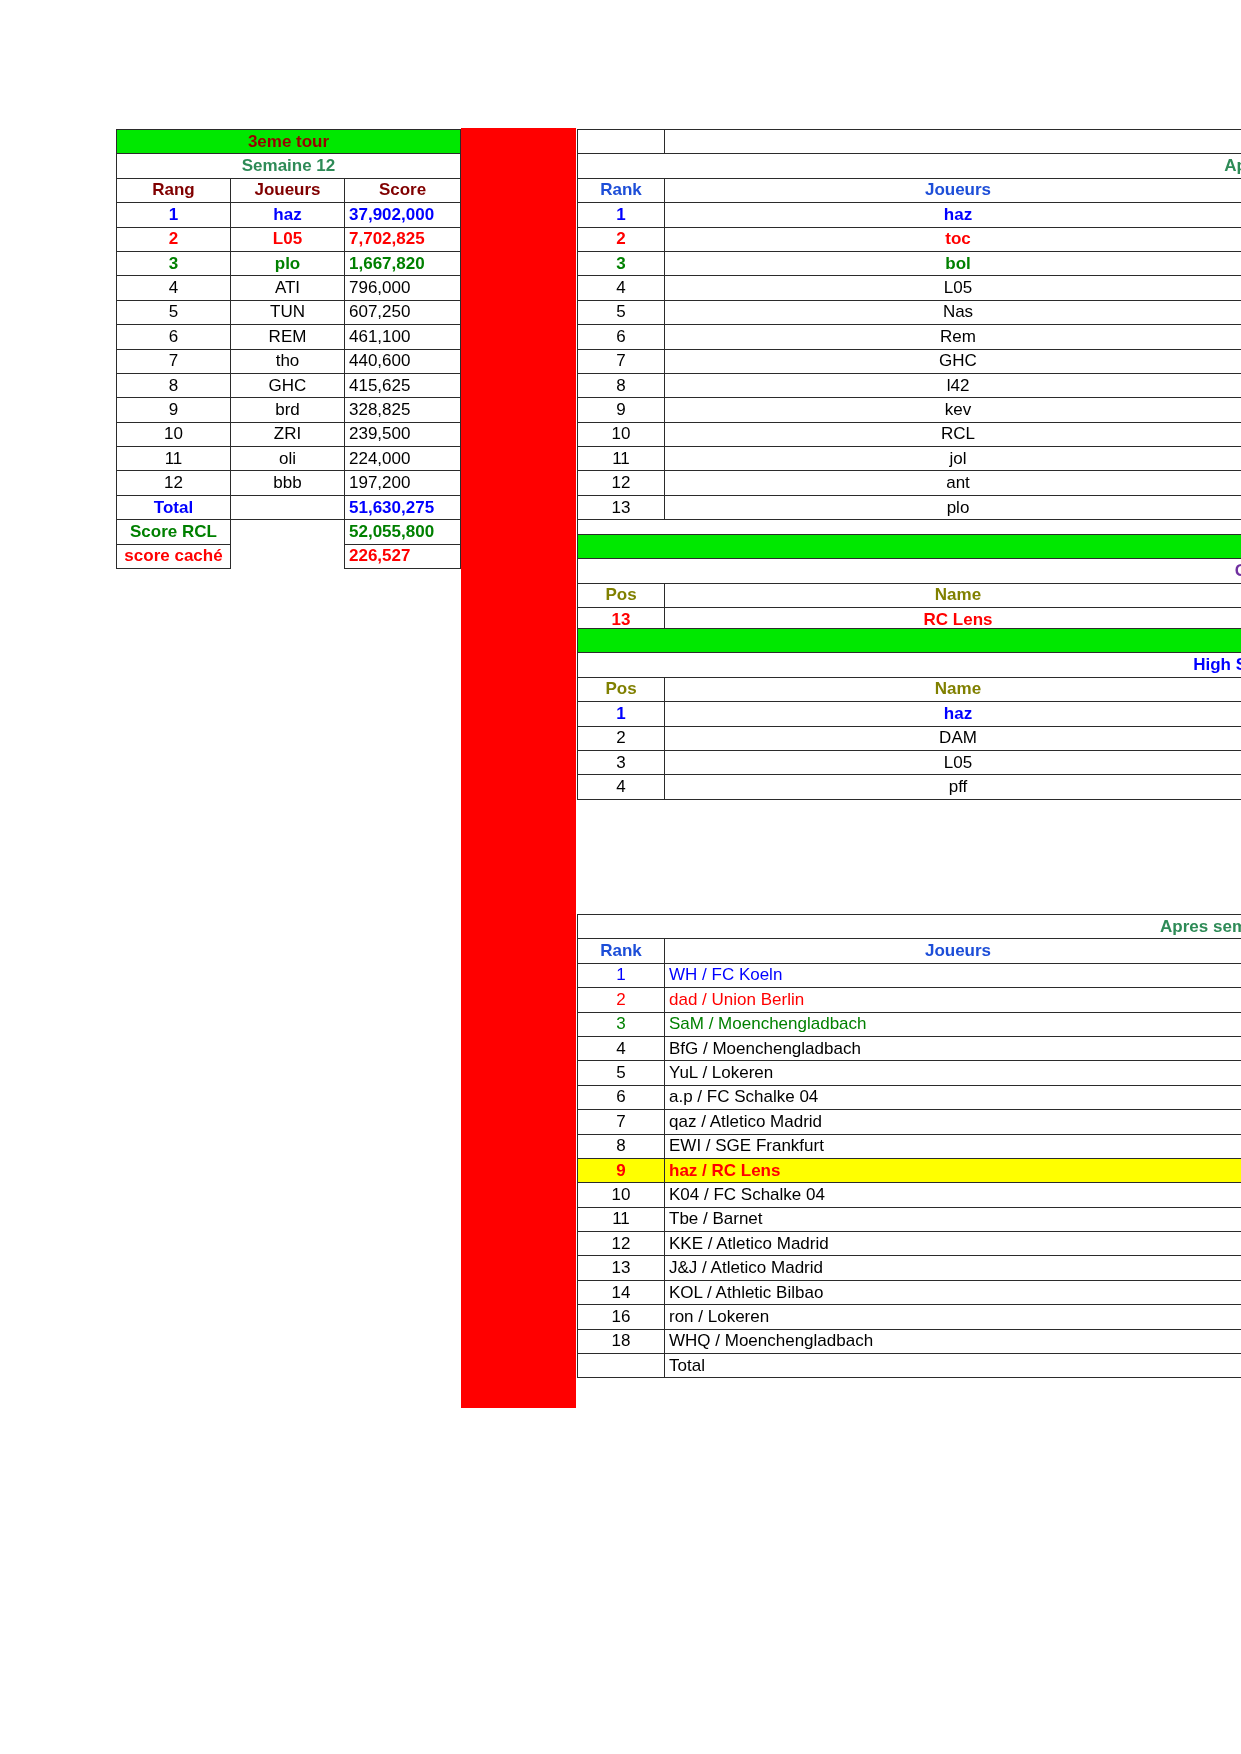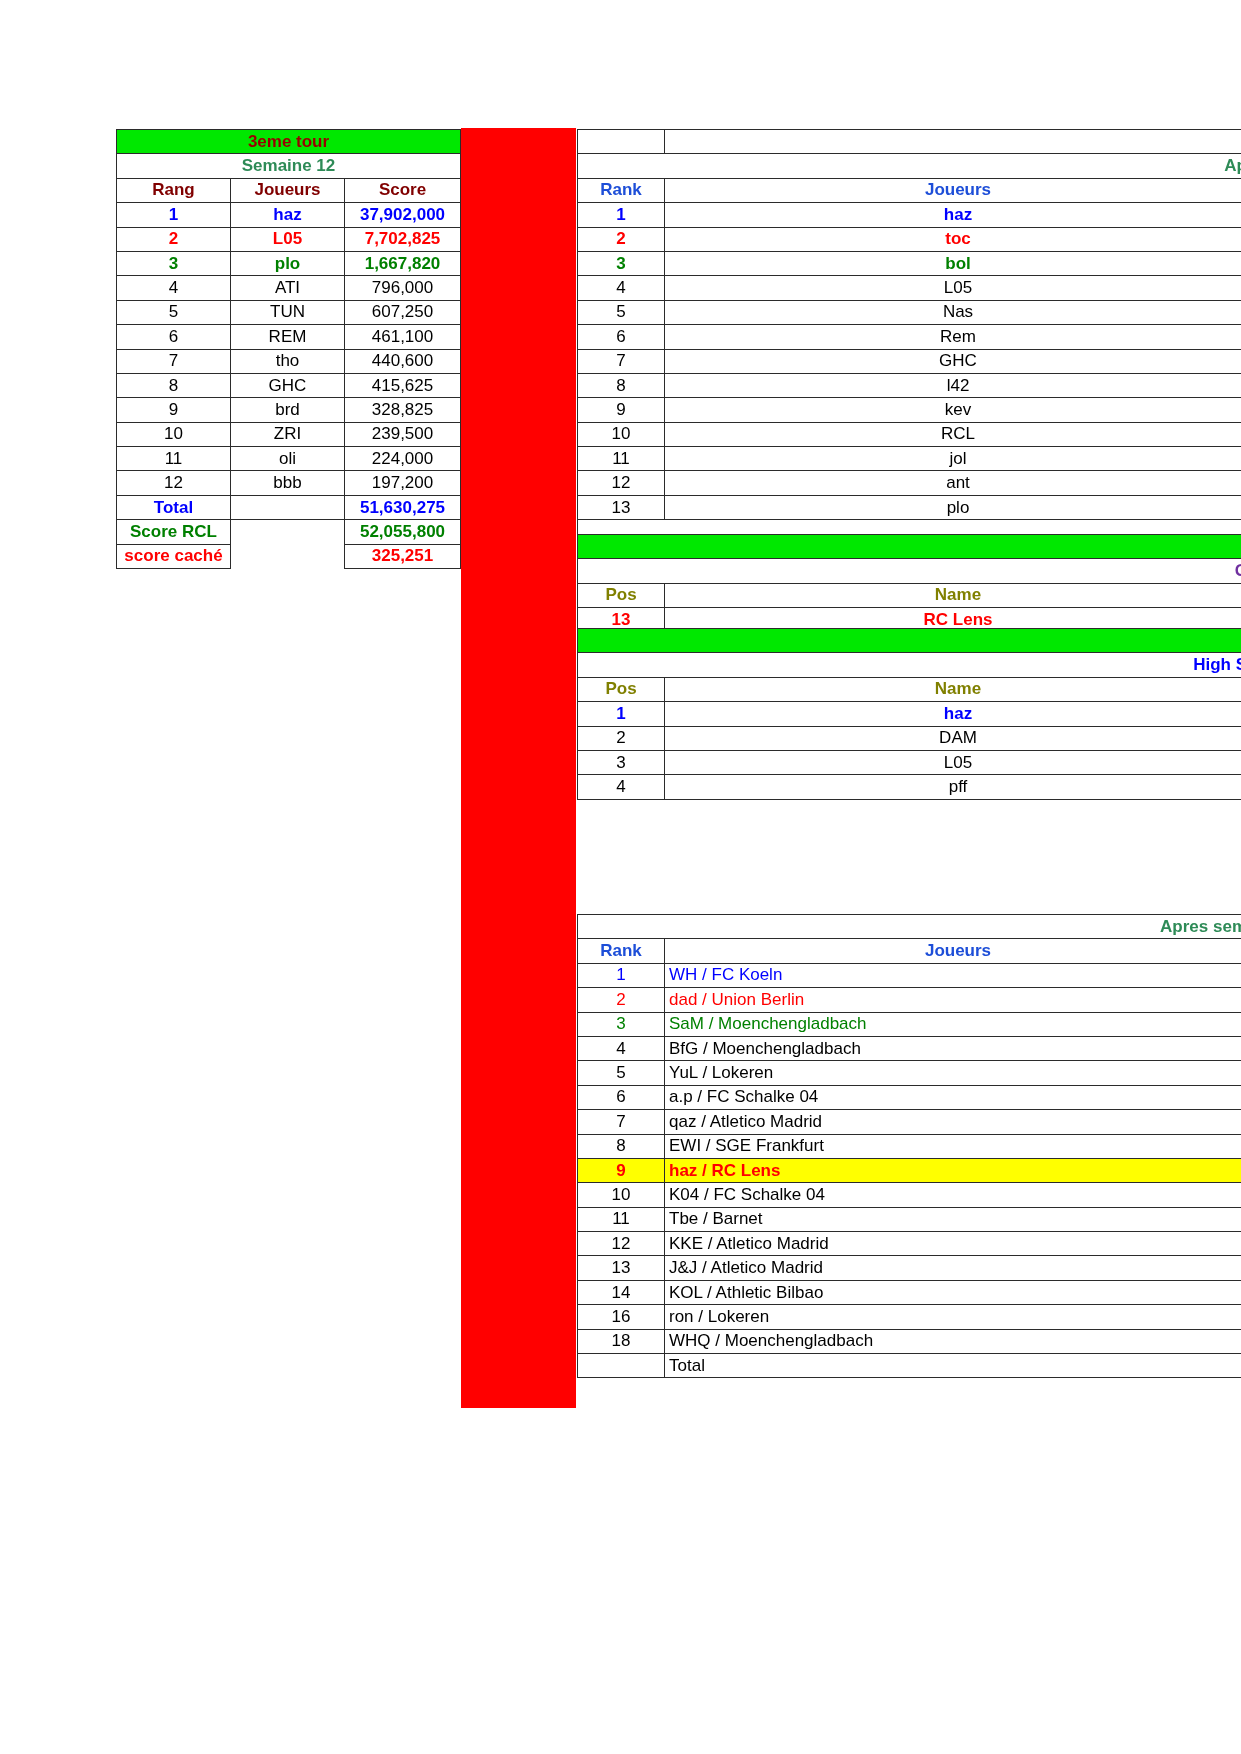--- a/index.html
+++ b/index.html
@@ -43,21 +43,21 @@
     border: 1px solid #2b2b2b;
     height: 23px;
     padding: 0 4px;
     white-space: nowrap;
     overflow: hidden;
     line-height: 22px;
     vertical-align: middle;
     background: #ffffff;
   }
   .c  { text-align: center; }
-  .r  { text-align: center; margin-top: 11px; }
+  .r  { text-align: left; margin-top: 11px; }
   .l  { text-align: left; }
   .b  { font-weight: bold; }
   .noborder { border: none !important; background: transparent !important; }
 
   
   .green-bg   { background: #00E800 !important; }
   .yellow-bg  { background: #FFFF00 !important; }
   .maroon     { color: #800000; }
   .darkred    { color: #990000; }
   .red        { color: #FF0000; }
@@ -198,21 +198,21 @@
         <td class="r b blue">51,630,275</td>
       </tr>
       <tr>
         <td class="c b green">Score RCL</td>
         <td class="noborder"></td>
         <td class="r b green">52,055,800</td>
       </tr>
       <tr>
         <td class="c b red">score caché</td>
         <td class="noborder"></td>
-        <td class="r b red">325,251</td>
+        <td class="r b red">226,527</td>
       </tr>
     </tbody>
   </table>
 
   <div class="right-wrap" id="top-right">
     <table class="xl">
       <colgroup>
           <col class="rc-pos">
           <col class="rc-name">
         </colgroup>

